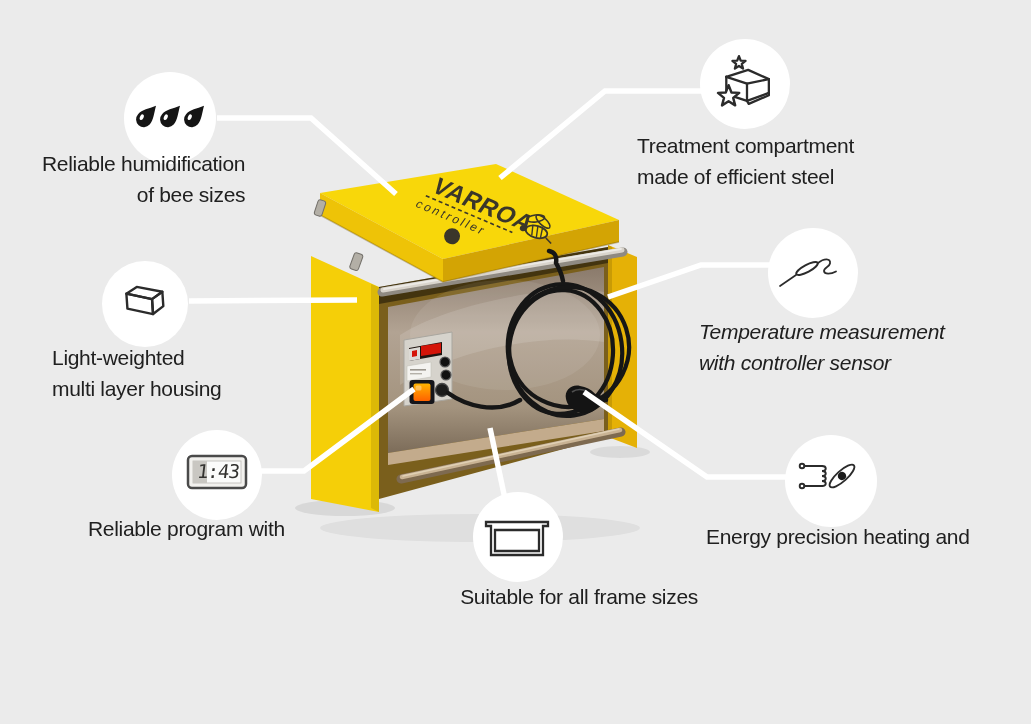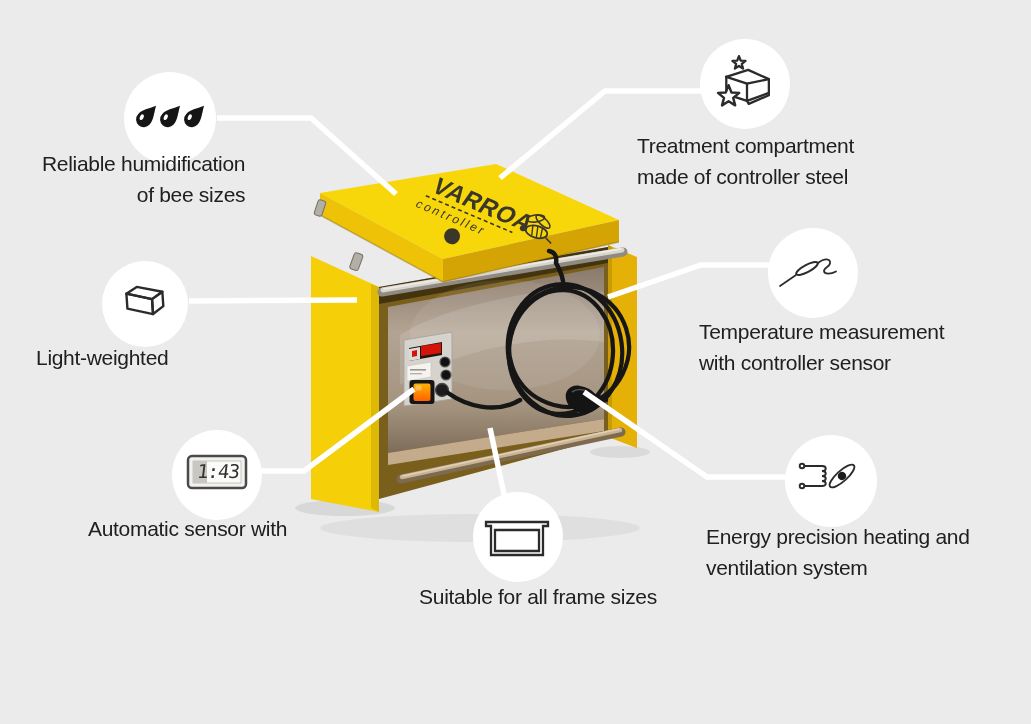--- a/index.html
+++ b/index.html
@@ -7,24 +7,24 @@
     position:relative;width:1031px;height:724px;overflow:hidden;
     background:#ebebeb;font-family:"Liberation Sans",sans-serif;
   }
   .scene{position:absolute;left:0;top:0;}
   .label{
     position:absolute;font-size:21px;line-height:31px;color:#202020;
     letter-spacing:-0.3px;white-space:nowrap;
   }
   .f0{left:42px;top:148px;text-align:right;}
   .f1{left:637px;top:130px;}
-  .f2{left:36px;top:342px;}
-  .f3{left:699px;top:316px;}
+  .f2{left:52px;top:342px;}
+  .f3{left:699px;top:316px;font-style:italic;}
   .f4{left:88px;top:513px;}
-  .f5{left:378px;top:581px;width:320px;text-align:center;}
+  .f5{left:378px;top:581px;width:320px;text-align:right;}
   .f6{left:706px;top:521px;}
   .seg-text{
     font-family:"DejaVu Sans Mono",monospace;font-size:19px;fill:#33322f;
     letter-spacing:-1px;
   }
   .brand-main{font-family:"Liberation Sans",sans-serif;font-weight:bold;font-size:24px;fill:#3a362a;letter-spacing:0.5px;}
   .brand-sub{font-family:"Liberation Sans",sans-serif;font-size:12px;fill:#3a362a;letter-spacing:2.5px;}
 </style>
 </head>
 <body>
@@ -236,38 +236,38 @@
   </g>
 </svg>
 
 <div class="label f0">
   <div>Reliable humidification</div>
   <div>of bee sizes</div>
 </div>
 
 <div class="label f1">
   <div>Treatment compartment</div>
-  <div>made of controller steel</div>
+  <div>made of efficient steel</div>
 </div>
 
 <div class="label f2">
   <div>Light-weighted</div>
+  <div>multi layer housing</div>
 </div>
 
 <div class="label f3">
   <div>Temperature measurement</div>
   <div>with controller sensor</div>
 </div>
 
 <div class="label f4">
-  <div>Automatic sensor with</div>
+  <div>Reliable program with</div>
 </div>
 
 <div class="label f5">
   <div>Suitable for all frame sizes</div>
 </div>
 
 <div class="label f6">
   <div>Energy precision heating and</div>
-  <div>ventilation system</div>
 </div>
 
 </div>
 
 </body></html>

